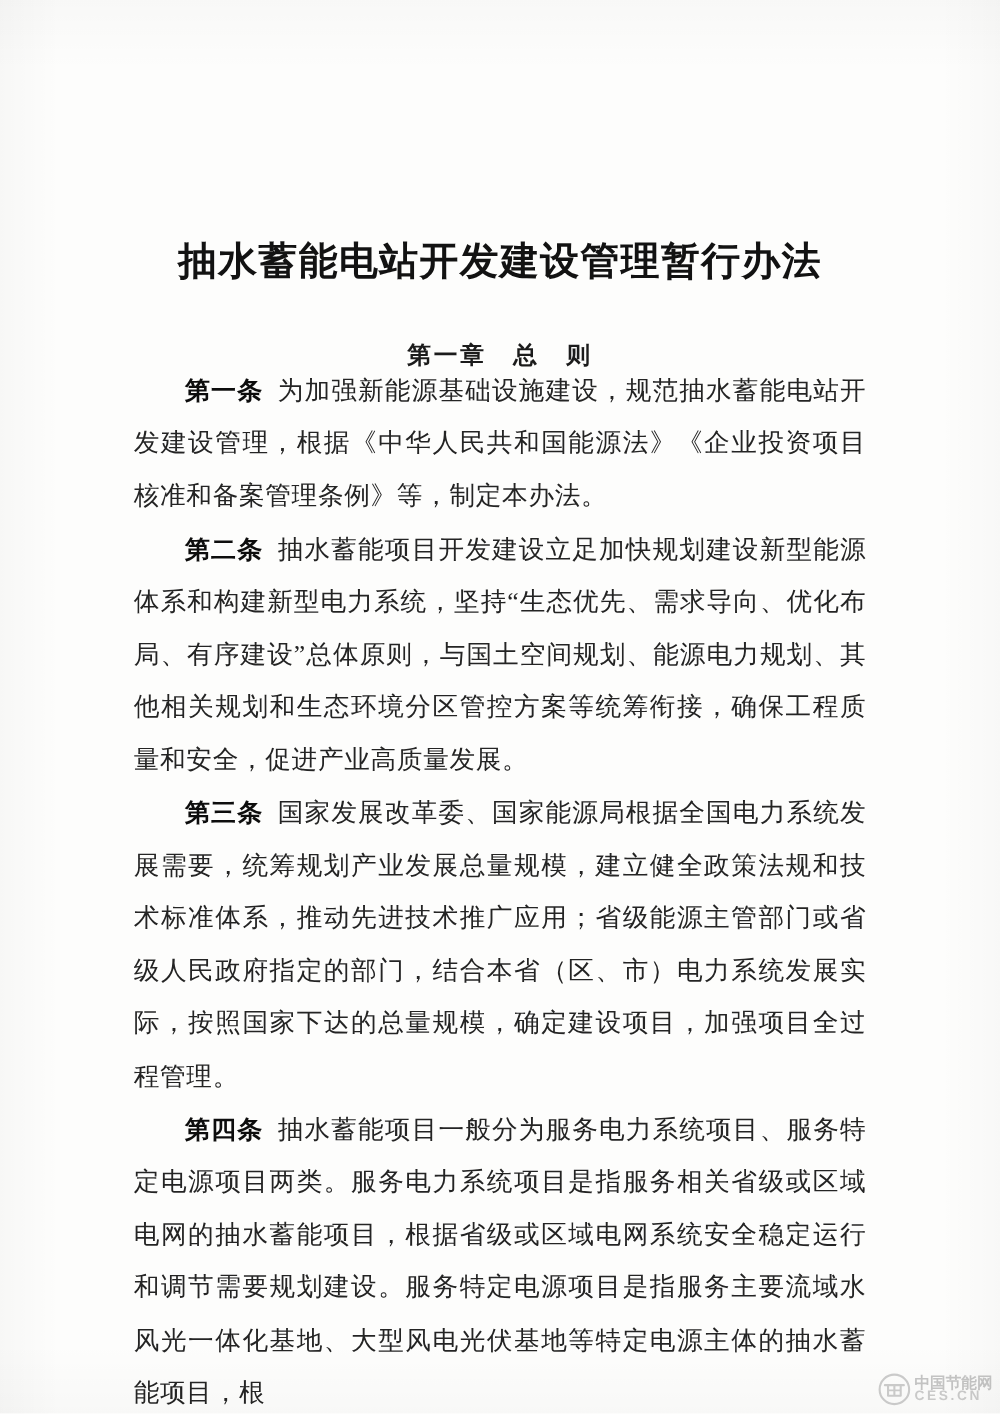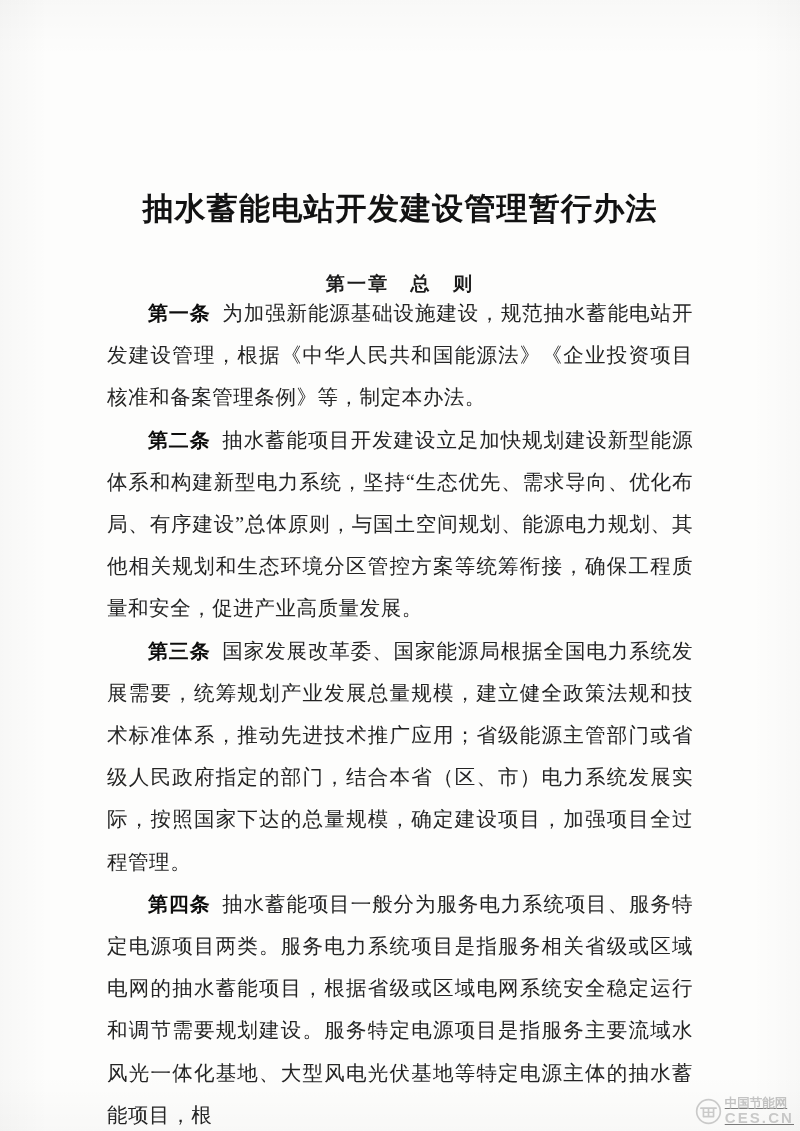--- a/index.html
+++ b/index.html
@@ -93,47 +93,46 @@
     display: inline-block;
     width: 0.55em;
   }
 
   
   #watermark {
     position: absolute;
     right: 6px;
     bottom: 6px;
     display: flex;
-    align-items: flex-end;
+    align-items: center;
     gap: 3px;
     opacity: 0.5;
     z-index: 6;
     pointer-events: none;
-    text-decoration: underline;
   }
   #watermark .wm-logo {
     width: 27px;
     height: 27px;
     flex: 0 0 auto;
   }
   #watermark .wm-text {
     display: flex;
     flex-direction: column;
     line-height: 1.02;
   }
   #watermark .wm-cn {
     font-family: "Liberation Sans", "DejaVu Sans", sans-serif;
     font-size: 12.5px;
     font-weight: bold;
     color: #8d8d8d;
     letter-spacing: 0px;
   }
   #watermark .wm-en {
     font-family: "Liberation Sans", "DejaVu Sans", sans-serif;
-    font-size: 15px;
+    font-size: 11px;
     font-weight: bold;
     color: #9a9a9a;
     letter-spacing: 2.1px;
   }
 </style>
 </head>
 <body>
 
 <div id="page">
 

